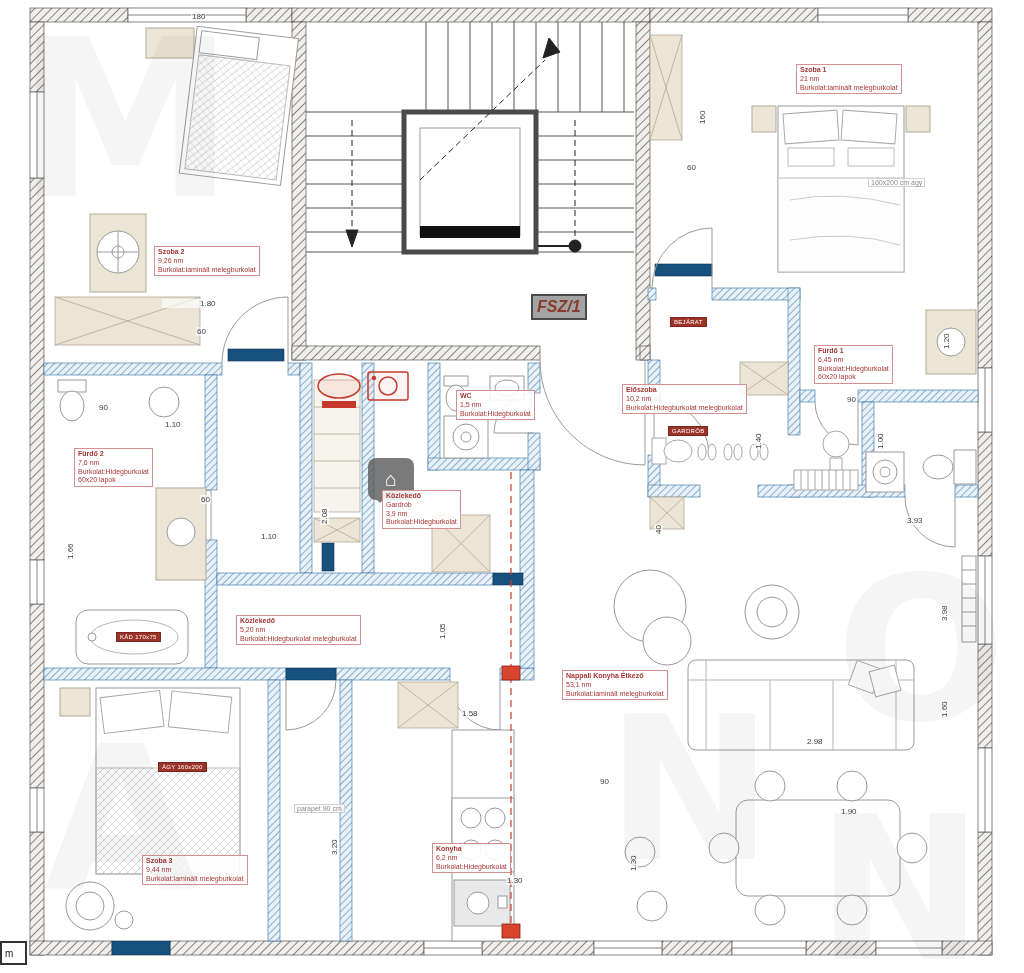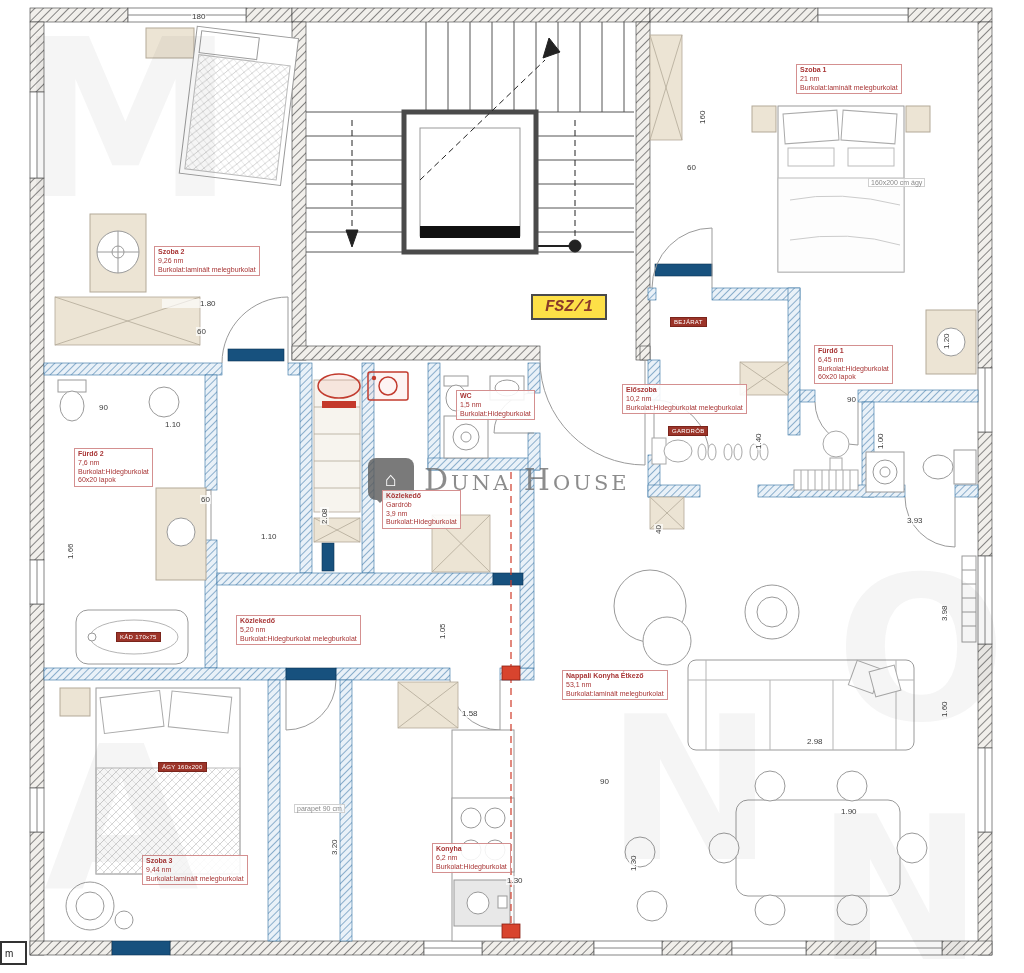--- a/index.html
+++ b/index.html
@@ -11,22 +11,22 @@
     font-size:7px;line-height:1.25;padding:1px 3px;white-space:nowrap}
   .room-label div:first-child{font-weight:700}
   .dim{position:absolute;color:#3c3c3c;font-size:8px;white-space:nowrap;background:rgba(255,255,255,.65);padding:0 1px}
   .dim.vert{transform:rotate(-90deg);transform-origin:left top}
   .badge{position:absolute;background:#9c3429;color:#fff;font-size:6px;line-height:1.4;padding:0 3px;
     white-space:nowrap;letter-spacing:.3px;border:1px solid #7a241b}
   .note{position:absolute;color:#8a8a8a;font-size:7px;white-space:nowrap;background:rgba(255,255,255,.7);
     border:1px solid #d0d0d0;padding:0 2px}
   .ghost{position:absolute;color:rgba(50,50,50,.05);font-weight:700;font-family:"DejaVu Sans",sans-serif;
     line-height:1;z-index:4;pointer-events:none}
-  #fsz-box{position:absolute;left:531px;top:294px;border:2px solid #4a4a4a;background:#fde047;padding:2px 12px;
-    font-family:Liberation Mono, monospace;font-weight:700;font-style:italic;font-size:16px;color:#8a3a2a;z-index:6}
+  #fsz-box{position:absolute;left:531px;top:294px;border:2px solid #4a4a4a;background:#a3a3a3;padding:2px 4px;
+    font-family:Liberation Sans, sans-serif;font-weight:700;font-style:italic;font-size:16px;color:#8a3a2a;z-index:6}
   #watermark{position:absolute;left:368px;top:458px;display:flex;align-items:center;gap:10px;z-index:4;opacity:.8}
   #wm-logo{width:46px;height:42px;background:#5a5a5a;border-radius:8px;position:relative;display:flex;
     align-items:center;justify-content:center;color:#fff;font-size:20px;flex:0 0 auto}
   #wm-logo:after{content:"";position:absolute;left:6px;bottom:-9px;border:6px solid transparent;border-top-color:#5a5a5a}
   #wm-text{font-family:"DejaVu Serif",serif;font-variant:small-caps;font-size:30px;letter-spacing:3px;color:#707070}
   #scale-box{position:absolute;left:0;top:941px;width:27px;height:24px;border:2px solid #333;background:#fff;
     font-size:10px;display:flex;align-items:center;padding-left:3px;z-index:6;color:#222}
 </style>
 </head>
 <body>
@@ -367,21 +367,20 @@
     <line x1="511" y1="472" x2="511" y2="938" stroke="#cf3a28" stroke-width="1.2" stroke-dasharray="7 5"></line>
     <rect x="502" y="666" width="18" height="14" fill="#d8442e" stroke="#8a1f12" stroke-width="0.8"></rect>
     <rect x="502" y="924" width="18" height="14" fill="#d8442e" stroke="#8a1f12" stroke-width="0.8"></rect>
   </g>
 </svg>
 
   <div id="watermark">
     <div id="wm-logo">
       <span>⌂</span>
     </div>
-    <div id="wm-text">Duna House</div>
   </div>
 
   <div id="fsz-box">FSZ/1</div>
 
   <div id="scale-box">m</div>
 
   <div id="label-layer">
       <div class="room-label" style="left: 138px; top: 246px;">
         <div>Szoba 2</div>
         <div>9,26 nm</div>

